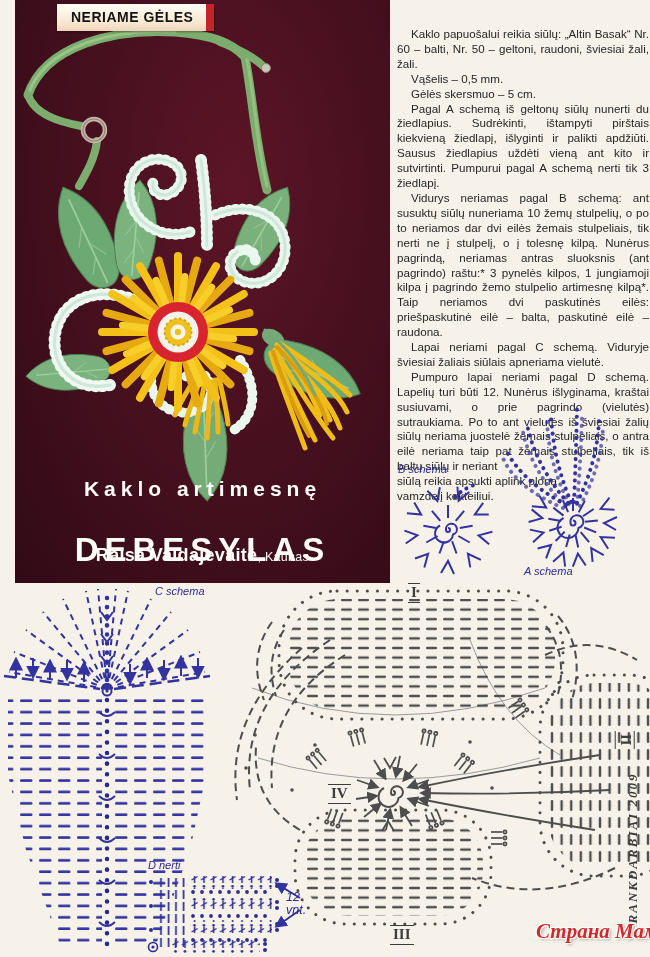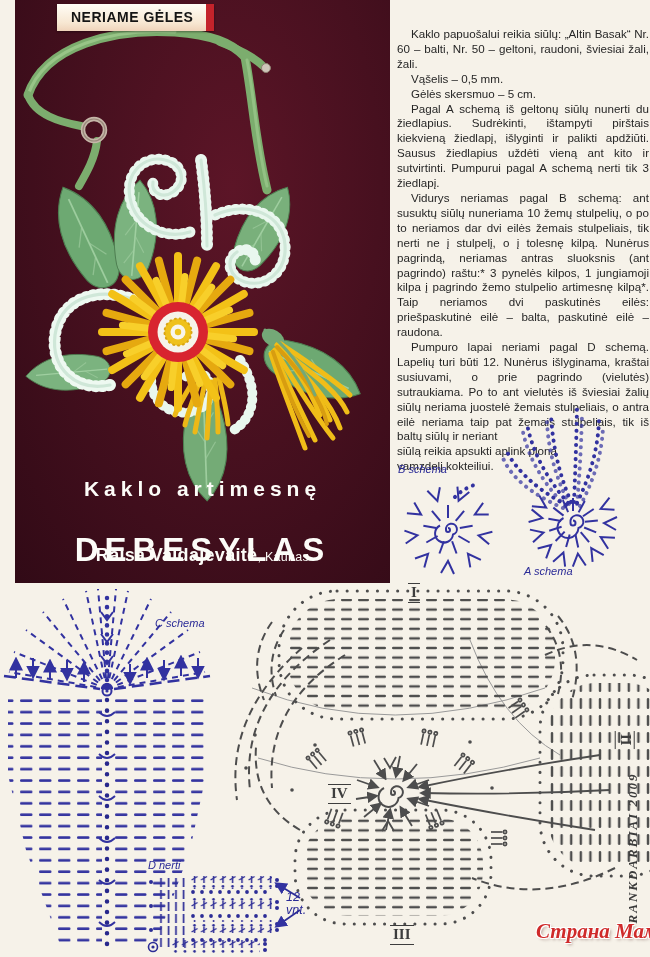--- a/index.html
+++ b/index.html
@@ -179,20 +179,21 @@
     <span class="lbl">NERIAME GĖLES</span>
     <span class="stripe"></span>
   </div>
 
   <div id="article">
     <p>Kaklo papuošalui reikia siūlų: „Altin Basak“ Nr. 60 – balti, Nr. 50 – geltoni, raudoni, šviesiai žali, žali.</p>
     <p>Vąšelis – 0,5 mm.</p>
     <p>Gėlės skersmuo – 5 cm.</p>
     <p>Pagal A schemą iš geltonų siūlų nunerti du žiedlapius. Sudrėkinti, ištampyti pirštais kiekvieną žiedlapį, išlyginti ir palikti apdžiūti. Sausus žiedlapius uždėti vieną ant kito ir sutvirtinti. Pumpurui pagal A schemą nerti tik 3 žiedlapį.</p>
     <p>Vidurys neriamas pagal B schemą: ant susuktų siūlų nuneriama 10 žemų stulpelių, o po to neriamos dar dvi eilės žemais stulpeliais, tik nerti ne į stulpelį, o į tolesnę kilpą. Nunėrus pagrindą, neriamas antras sluoksnis (ant pagrindo) raštu:* 3 pynelės kilpos, 1 jungiamoji kilpa į pagrindo žemo stulpelio artimesnę kilpą*. Taip neriamos dvi paskutinės eilės: priešpaskutinė eilė – balta, paskutinė eilė – raudona.</p>
+    <p>Lapai neriami pagal C schemą. Viduryje šviesiai žaliais siūlais apneriama vielutė.</p>
     <p>Pumpuro lapai neriami pagal D schemą. Lapelių turi būti 12. Nunėrus išlyginama, kraštai susiuvami, o prie pagrindo (vielutės) sutraukiama. Po to ant vielutės iš šviesiai žalių siūlų neriama juostelė žemais stulpeliais, o antra eilė neriama taip pat žemais stulpeliais, tik iš baltų siūlų ir neriant</p>
     <p class="tail">siūlą reikia apsukti aplink ploną vamzdelį kokteiliui.</p>
   </div>
 
   <svg id="diagrams" width="650" height="957" viewBox="0 0 650 957">
     <defs>
       <pattern id="pat-navy" patternUnits="userSpaceOnUse" width="19" height="11.4">
         <rect x="1" y="4" width="12.5" height="2.7" rx="1.3" fill="#3434a0"></rect>
       </pattern>
       <pattern id="pat-gray" patternUnits="userSpaceOnUse" width="17" height="9.6">
@@ -435,21 +436,21 @@
         <circle cx="292" cy="790" r="1.8"></circle>
           <circle cx="492" cy="788" r="1.8"></circle>
         <circle cx="255" cy="735" r="1.8"></circle>
           <circle cx="246" cy="768" r="1.8"></circle>
       </g>
     </g>
   </svg>
 
   <div class="schema-label" style="left:398px;top:463px;">B schema</div>
   <div class="schema-label" style="left:524px;top:565px;">A schema</div>
-  <div class="schema-label" style="left:155px;top:617px;">C schema</div>
+  <div class="schema-label" style="left:155px;top:585px;">C schema</div>
   <div class="schema-label" style="left:148px;top:859px;">D nerti</div>
   <div id="dcount">12 vnt.</div>
 
   <div class="numeral" style="left:408px;top:583px;">I</div>
   <div class="numeral" id="num-right" style="left:616px;top:730px;">II</div>
   <div class="numeral" style="left:390px;top:925px;">III</div>
   <div class="numeral" style="left:328px;top:784px;">IV</div>
 
   <div id="sidetext">RANKDARBIAI  2009</div>
   <div id="watermark">Страна Мам</div>

